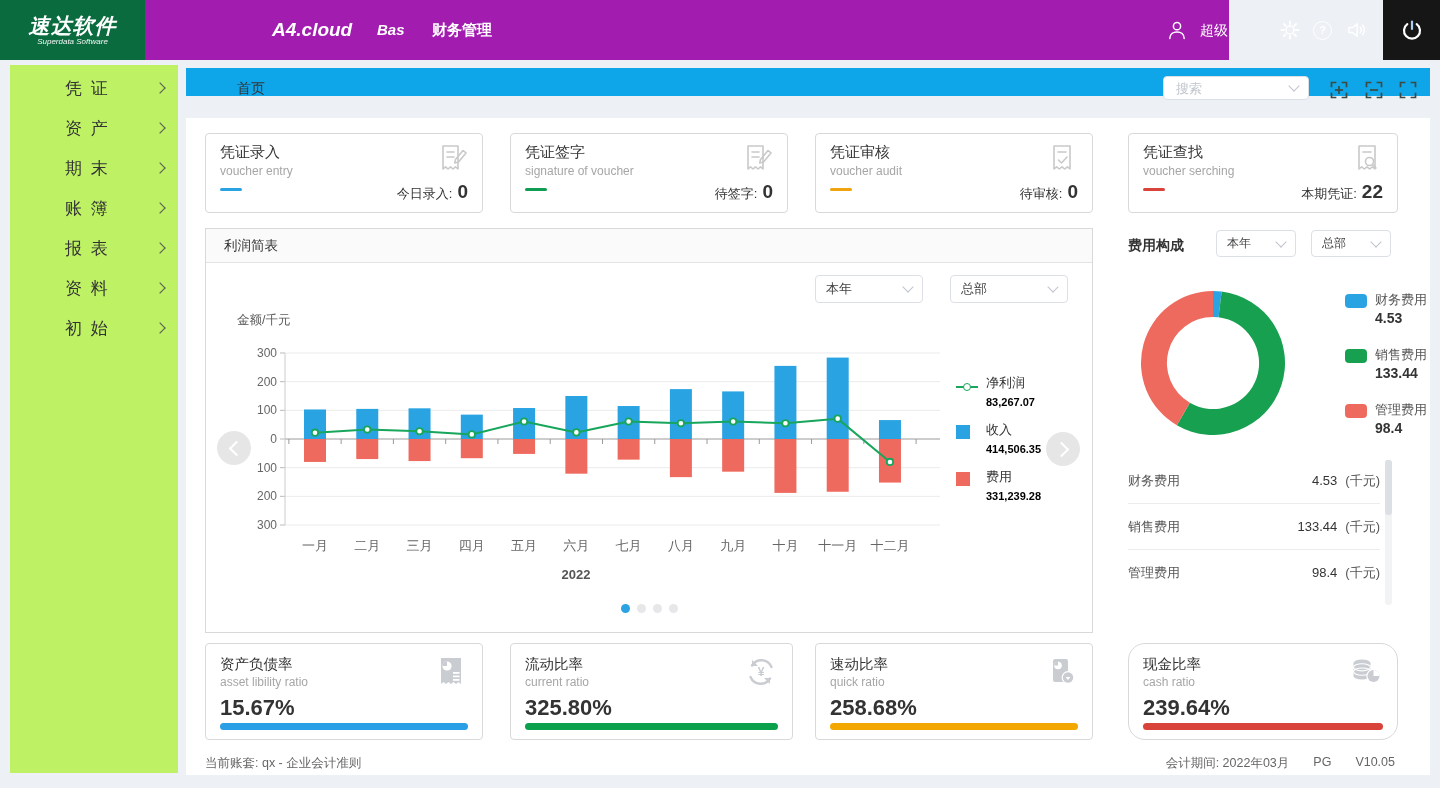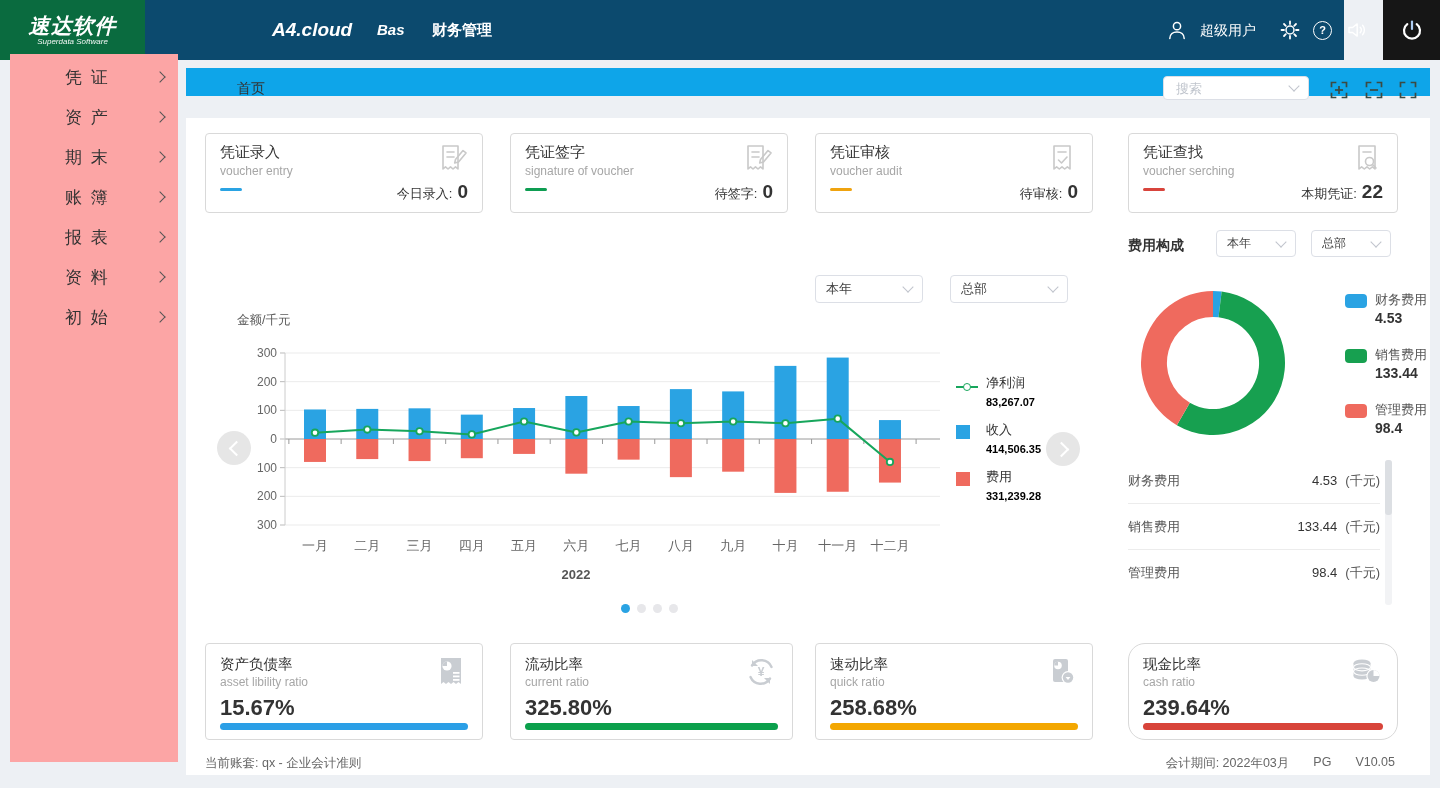--- a/index.html
+++ b/index.html
@@ -1,36 +1,36 @@
 <!DOCTYPE html>
 <html><head>
 <meta charset="utf-8">
 <style>
   html,body{margin:0;padding:0;}
   body{background:#edf0f4;font-family:"Liberation Sans","DejaVu Sans",sans-serif;}
   .stage{position:relative;width:1440px;height:788px;overflow:hidden;background:#edf0f4;}
   .abs{position:absolute;}
   
-  .hdr{left:0;top:0;width:1344px;height:60px;background:#0c4a6e;}
+  .hdr{left:0;top:0;width:1229px;height:60px;background:#a21caf;}
   .hdr-logo{left:0;top:0;width:145px;height:60px;background:#0a6b3f;color:#fff;
     display:flex;flex-direction:column;align-items:center;justify-content:center;}
   .logo-title{font-size:21px;font-weight:bold;font-style:italic;letter-spacing:1px;line-height:22px;}
   .logo-sub{font-size:8px;font-style:italic;opacity:.95;}
   .nav-item{top:0;height:60px;line-height:60px;color:#fff;cursor:pointer;}
   .nav-a4{left:272px;font-size:19px;font-weight:bold;font-style:italic;}
   .nav-bas{left:377px;font-size:15px;font-weight:bold;font-style:italic;}
   .nav-fm{left:432px;font-size:15px;font-weight:bold;}
   .hdr-user{left:1200px;top:0;height:60px;line-height:60px;color:#fff;font-size:14px;}
   .hdr-ic{top:19px;width:22px;height:22px;color:#fff;}
   .help-circle{top:21px;width:17px;height:17px;border:1.6px solid #fff;border-radius:50%;
     color:#fff;font-size:11px;font-weight:bold;text-align:center;line-height:17px;}
   .power-block{left:1383px;top:0;width:57px;height:60px;background:#161616;
     display:flex;align-items:center;justify-content:center;cursor:pointer;}
   
-  .sidebar{left:10px;top:54px;width:168px;height:708px;background:#fca5a5;}
+  .sidebar{left:10px;top:65px;width:168px;height:708px;background:#bef264;}
   .side-list{position:absolute;left:0;top:3px;width:100%;}
   .side-item{position:relative;height:40px;display:flex;align-items:center;cursor:pointer;}
   .side-label{margin-left:55px;font-size:17px;color:#333;letter-spacing:2px;}
   .side-chev{position:absolute;right:14px;width:7px;height:7px;border-right:1.5px solid #555;
     border-bottom:1.5px solid #555;transform:rotate(-45deg);}
   
   .crumbbar{left:186px;top:68px;width:1244px;height:28px;background:#0ea5e9;}
   .crumb{left:51px;top:0;height:40px;line-height:40px;font-size:14px;color:#333;cursor:pointer;}
   .searchbox{left:977px;top:8px;width:146px;height:24px;border:1px solid #dcdfe6;border-radius:4px;
     background:#fff;display:flex;align-items:center;justify-content:space-between;padding:0 10px;box-sizing:border-box;cursor:text;}
@@ -265,20 +265,23 @@
     <svg class="abs vc-icon" viewBox="0 0 36 36">
       <g fill="none" stroke="#c9c9c9" stroke-width="1.6" stroke-linejoin="round" stroke-linecap="round">
         <path d="M10 5 h16 v23 l-2.6-2.2 -2.7 2.2 -2.7-2.2 -2.7 2.2 -2.7-2.2 -2.6 2.2 z"></path>
         <path d="M14 11 h8"></path>
         <circle cx="20.5" cy="20.5" r="4"></circle>
           <path d="M23.6 23.6 L27 27"></path>
       </g>
     </svg>
   </div>
 
+  <div class="abs cpanel">
+    <div class="cpanel-hd">利润简表</div>
+  </div>
   <div class="abs dd" style="left:815px;top:275px;width:108px;height:28px;">
     <span>本年</span>
       <span class="chev-down"></span>
   </div>
   <div class="abs dd" style="left:950px;top:275px;width:118px;height:28px;">
     <span>总部</span>
       <span class="chev-down"></span>
   </div>
   <div class="abs axis-label">金额/千元</div>
 

